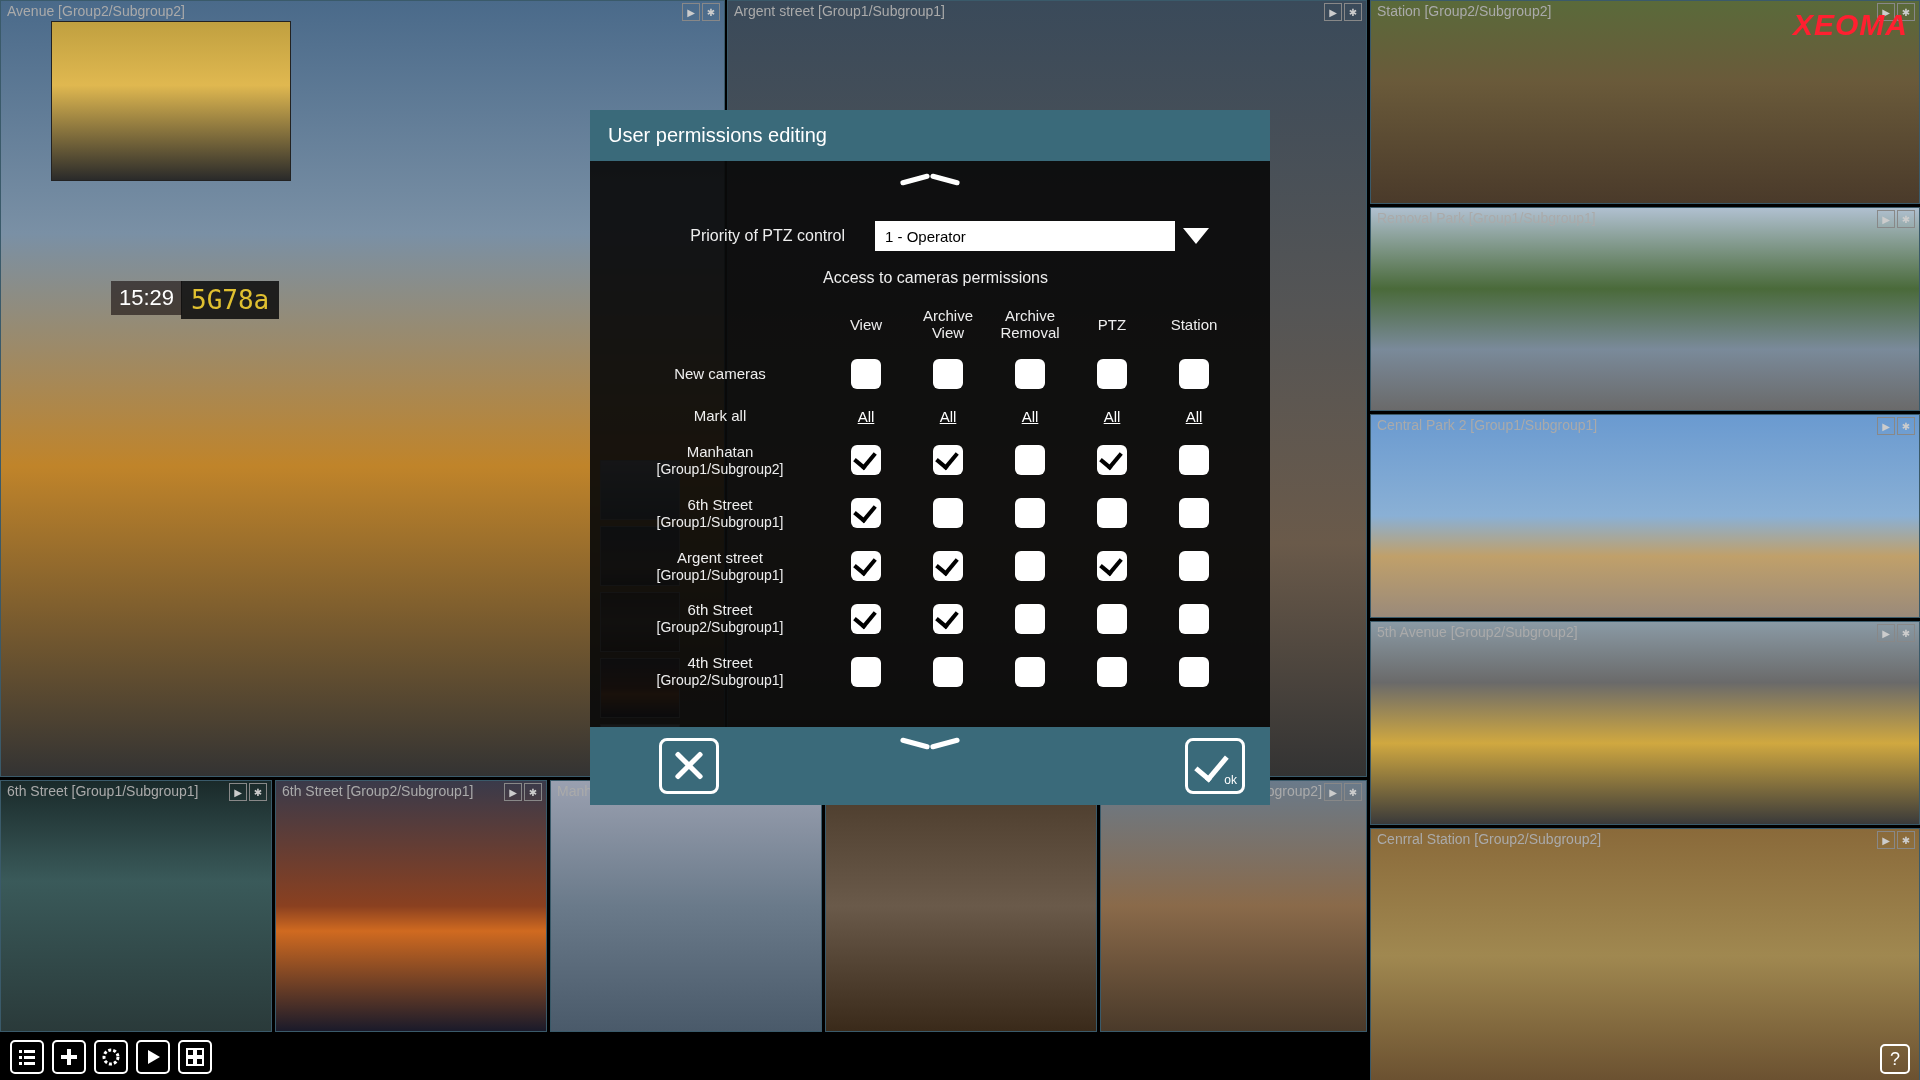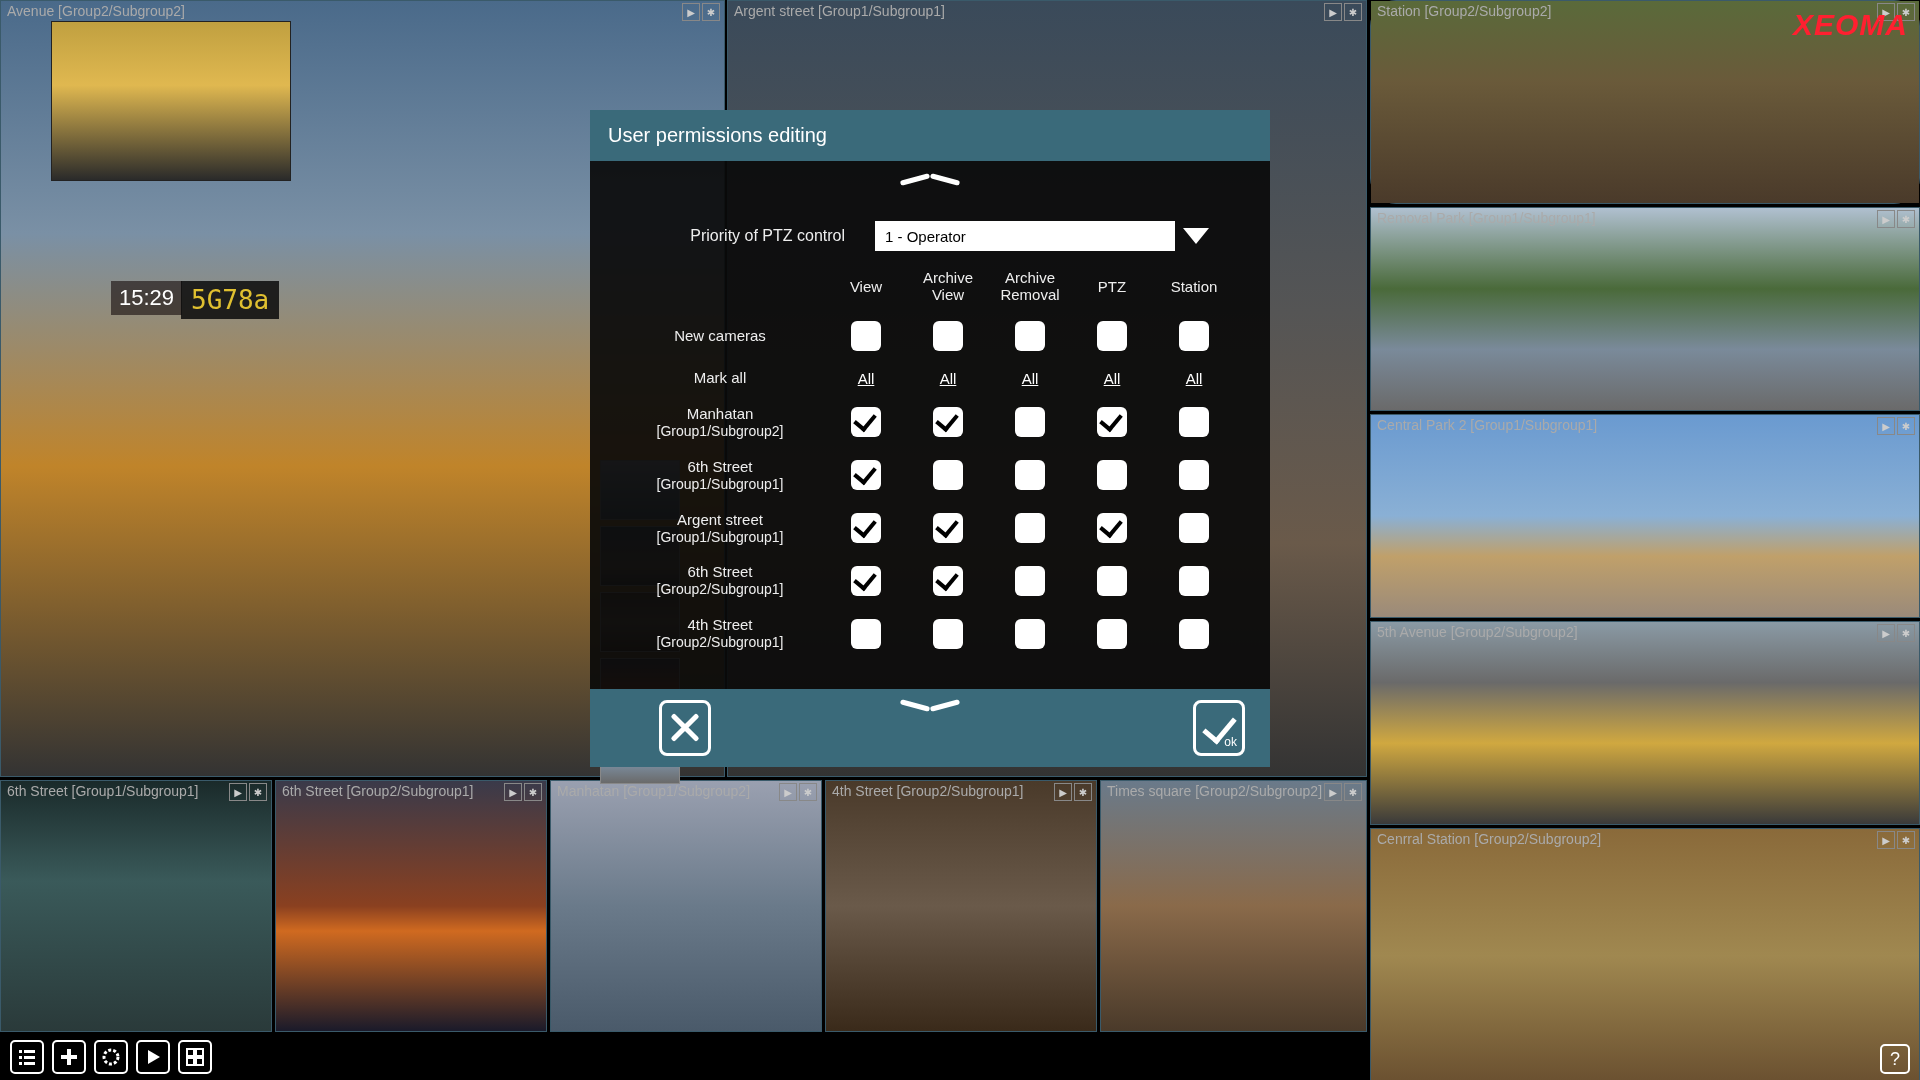--- a/index.html
+++ b/index.html
@@ -219,21 +219,21 @@
 }
 
 .dialog-footer {
   background: #3a6a7a;
   height: 78px;
   position: relative;
   display: flex; align-items: center; justify-content: space-between;
   padding: 0 25px;
 }
 .dlg-btn {
-  width: 52px; height: 56px;
+  width: 60px; height: 56px;
   border: 3px solid #fff;
   border-radius: 8px;
   display: flex; align-items: center; justify-content: center;
   position: relative;
   margin-left: 44px;
 }
 .x-mark::before, .x-mark::after {
   content: '';
   position: absolute;
   width: 36px; height: 5px;
@@ -286,21 +286,21 @@
       <div class="license-plate">5G78a</div>
     </div>
     <div class="cam-tile" style="left: 727px; top: 0px; width: 640px; height: 777px;">
       <div class="cam-visual visual-argent"></div>
       <div class="cam-header">Argent street [Group1/Subgroup1]</div>
       <div class="cam-icons">
         <div class="cam-icon">▶</div>
         <div class="cam-icon">✱</div>
       </div>
     </div>
-    <div class="cam-tile" style="left: 1370px; top: 0px; width: 550px; height: 204px; border-radius: 26px;">
+    <div class="cam-tile" style="left: 1370px; top: 0px; width: 550px; height: 204px;">
       <div class="cam-visual visual-station"></div>
       <div class="cam-header">Station [Group2/Subgroup2]</div>
       <div class="cam-icons">
         <div class="cam-icon">▶</div>
         <div class="cam-icon">✱</div>
       </div>
     </div>
     <div class="cam-tile" style="left: 1370px; top: 207px; width: 550px; height: 204px;">
       <div class="cam-visual visual-centralpark"></div>
       <div class="cam-header">Removal Park [Group1/Subgroup1]</div>
@@ -391,20 +391,21 @@
     <div class="chevron chev-up"></div>
   </div>
   <div class="dialog-body">
     <div class="ptz-row">
       <div class="lbl">Priority of PTZ control</div>
       <div class="select-box">
         <span>1 - Operator</span>
         <div class="select-chevron"></div>
       </div>
     </div>
+    <div class="section-heading">Access to cameras permissions</div>
 
     <div class="perm-table">
       <div class="perm-head" id="perm-head">
         <div></div>
       <div class="col-h">View</div>
           <div class="col-h">Archive<br>View</div>
           <div class="col-h">Archive<br>Removal</div>
           <div class="col-h">PTZ</div>
           <div class="col-h">Station</div>
         </div>

